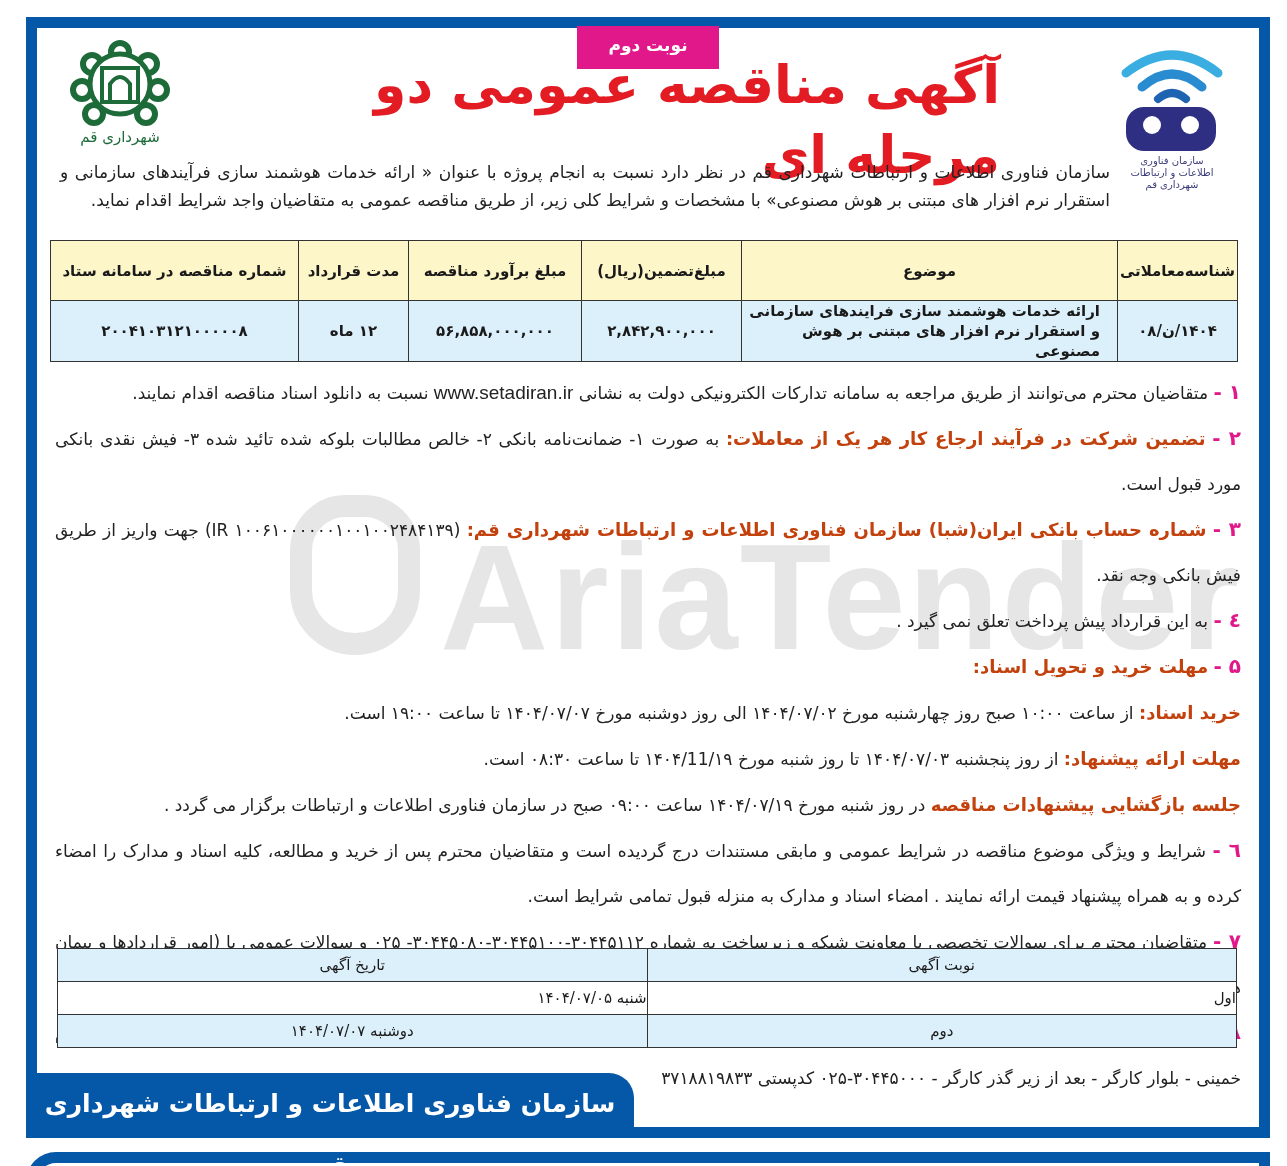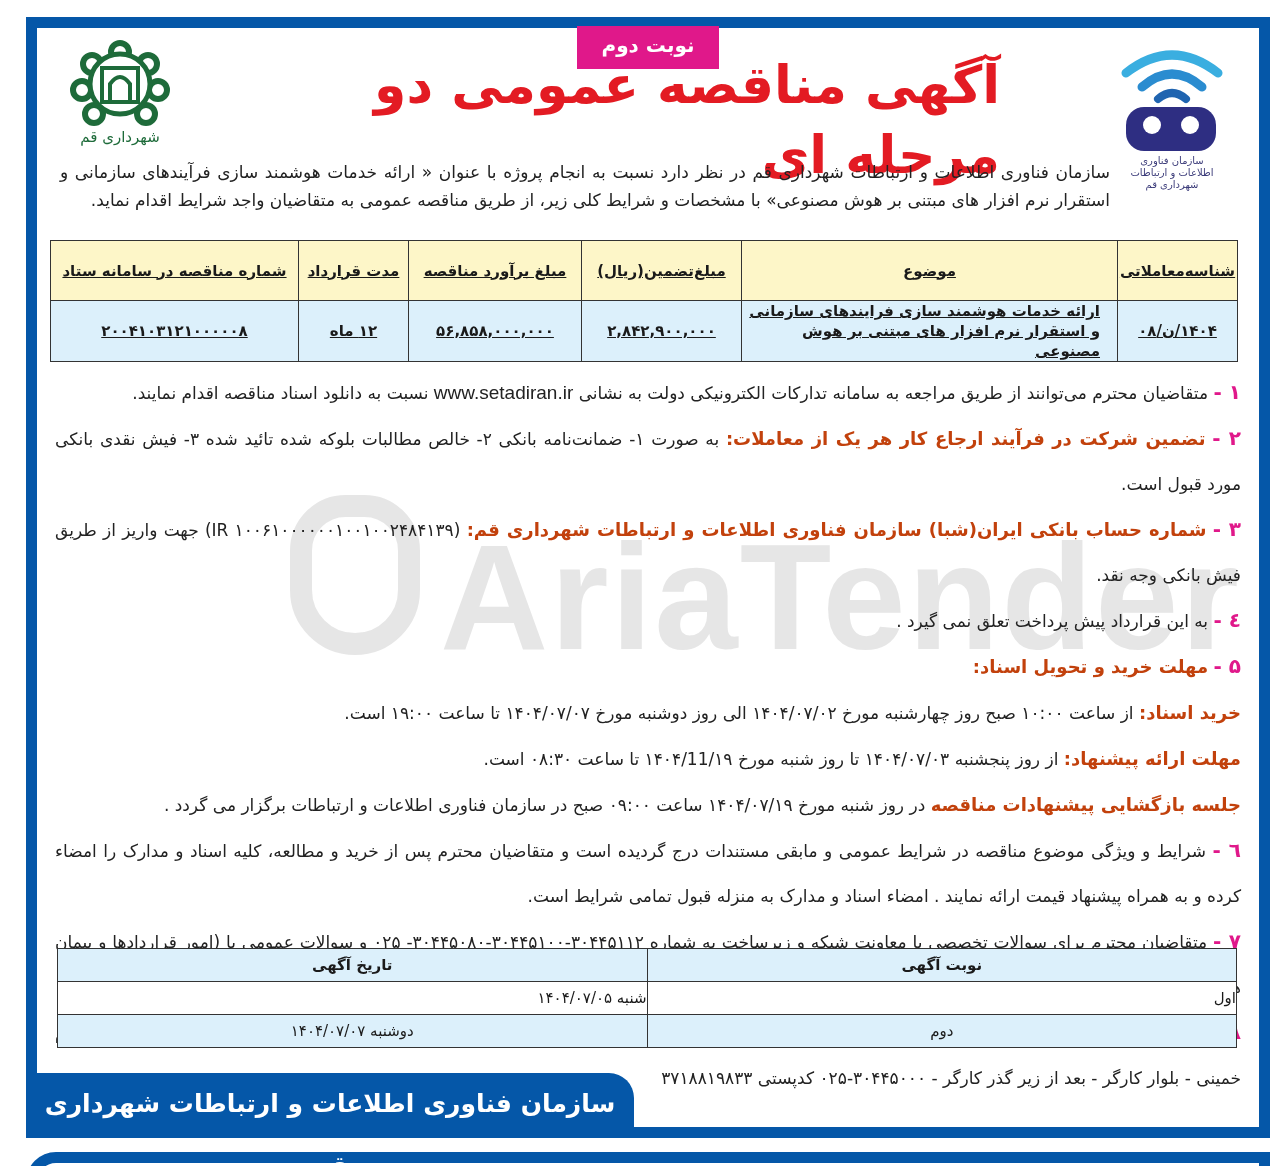--- a/index.html
+++ b/index.html
@@ -35,58 +35,58 @@
     .logo-right {
       position: absolute; left: 1112px; top: 45px; width: 120px; height: 150px;
     }
     .logo-right .caption {
       position: absolute; top: 110px; left: 0; width: 120px; text-align: center;
       font-size: 10px; line-height: 12px; color: #3c3c7a; direction: rtl; letter-spacing: 2px;
     }
 
     .round-badge {
       position: absolute; left: 577px; top: 26px; width: 142px; height: 43px;
-      background: #e0188a; color: #fff; font-size: 20px; font-weight: bold;
+      background: #e0188a; color: #fff; font-size: 17px; font-weight: bold;
       text-align: center; line-height: 38px; direction: rtl;
     }
     .main-title {
       position: absolute; left: 300px; top: 50px; width: 700px; text-align: right;
       font-size: 52px; font-weight: bold; color: #e31b23; direction: rtl; line-height: 70px;
       letter-spacing: -1px;
     }
 
     .intro {
       position: absolute; left: 60px; top: 158px; width: 1050px; direction: rtl; text-align: justify;
       font-size: 17px; line-height: 28px; color: #222;
     }
 
     table.info {
       position: absolute; left: 50px; top: 240px; width: 1188px; border-collapse: collapse;
       direction: rtl; font-size: 15px;
     }
-    table.info th, table.info td { border: 1.5px solid #333; text-align: center; vertical-align: middle; text-decoration: underline; }
+    table.info th, table.info td { border: 1.5px solid #333; text-align: center; vertical-align: middle; }
     table.info th { background: #fdf6c8; height: 60px; font-weight: bold; }
     table.info td { background: #dcf0fb; height: 57px; font-weight: bold; line-height: 20px; }
     table.info td.subject { text-align: right; padding-right: 17px; }
 
     .body-text {
       position: absolute; left: 55px; top: 370px; width: 1186px; direction: rtl; text-align: justify;
       font-size: 17px; line-height: 45px; color: #222;
     }
     .body-text p { margin: 0; }
     .num { color: #e0188a; font-weight: bold; font-size: 20px; }
     .hl { color: #c2410c; font-weight: bold; font-size: 18px; }
     .url { font-family: "Liberation Sans", sans-serif; font-size: 19px; }
 
     table.schedule {
       position: absolute; left: 57px; top: 948px; width: 1180px; border-collapse: collapse;
       direction: rtl; font-size: 15px;
     }
     table.schedule th, table.schedule td { border: 1.5px solid #333; text-align: center; height: 33px; }
-    table.schedule th { background: #dcf0fb; font-weight: bold; }
+    table.schedule th { background: #dcf0fb; font-weight: normal; }
     table.schedule tr.odd td { background: #ffffff; text-align: right; }
     table.schedule tr.even td { background: #dcf0fb; }
 
     .footer-tab {
       position: absolute; left: 26px; top: 1073px; width: 608px; height: 65px;
       background: #0557a8; border-radius: 0 25px 0 0; color: #fff; direction: rtl;
       font-size: 25px; font-weight: bold; text-align: center; line-height: 62px;
     }
   </style>
 </head>

